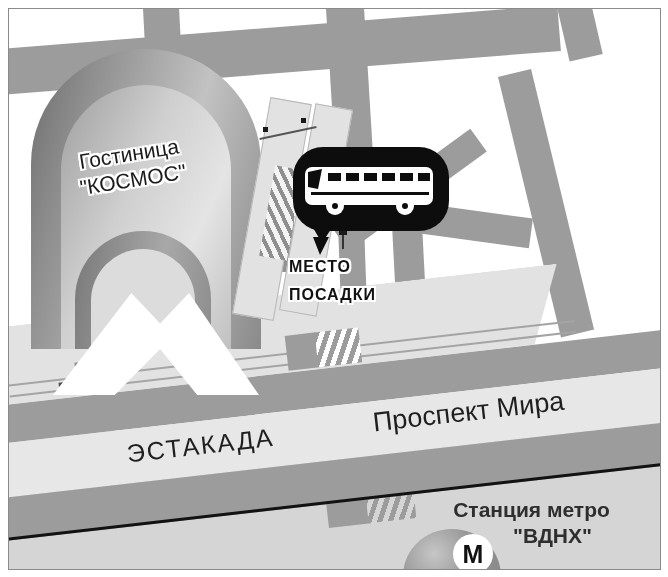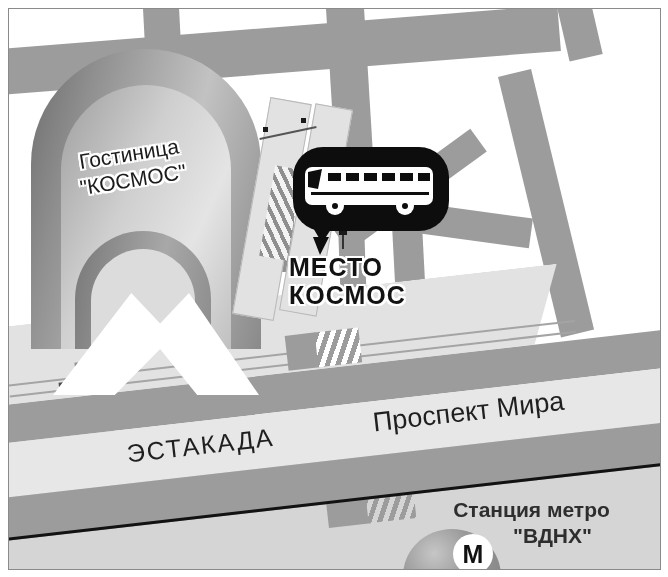--- a/index.html
+++ b/index.html
@@ -9,21 +9,21 @@
   #map{position:absolute;left:8px;top:8px;width:651px;height:560px;background:#fff;
        border:1px solid #8a8a8a;overflow:hidden;}
   .abs{position:absolute;}
   .road{background:#9c9c9c;}
   
   .halo{color:#121212;
     text-shadow:-2px -2px 0 #fff,2px -2px 0 #fff,-2px 2px 0 #fff,2px 2px 0 #fff,
                  0 -2px 0 #fff,0 2px 0 #fff,-2px 0 0 #fff,2px 0 0 #fff;}
   #title{right:12px;top:14px;text-align:right;font-weight:bold;font-size:36px;
          line-height:44px;letter-spacing:1px;z-index:10;}
-  #boarding{left:280px;top:244px;font-weight:bold;font-size:25px;line-height:28px;
+  #boarding{left:280px;top:244px;font-weight:bold;font-size:16px;line-height:28px;
             letter-spacing:1px;z-index:10;}
   
   #hotel{left:14px;top:32px;width:250px;height:335px;z-index:5;}
   #hotel-outer{left:8px;top:8px;width:230px;height:300px;border-radius:115px 115px 0 0;
     background:linear-gradient(105deg,#6d6d6d 0%,#8f8f8f 22%,#c2c2c2 60%,#8a8a8a 100%);}
   #hotel-inner{left:38px;top:44px;width:170px;height:264px;border-radius:85px 85px 0 0;
     background:linear-gradient(115deg,#9f9f9f 0%,#cfcfcf 40%,#e4e4e4 70%,#c0c0c0 100%);}
   #hotel-label{left:26px;top:100px;width:164px;transform:rotate(-9deg);text-align:center;
     font-size:21px;line-height:26px;color:#1c1c1c;z-index:6;}
   #arch-outer{left:52px;top:190px;width:136px;height:118px;border-radius:68px 68px 0 0;
@@ -169,21 +169,21 @@
         <rect x="20" y="47" width="118" height="3" fill="#0d0d0d"></rect>
         <circle cx="44" cy="61" r="9" fill="#ffffff"></circle>
         <circle cx="114" cy="61" r="9" fill="#ffffff"></circle>
         <circle cx="44" cy="61" r="3" fill="#0d0d0d"></circle>
         <circle cx="114" cy="61" r="3" fill="#0d0d0d"></circle>
       </svg>
     </div>
 
     <div class="abs halo" id="boarding">
       <div>МЕСТО</div>
-      <div>КОСМОС</div>
+      <div>ПОСАДКИ</div>
     </div>
 
     <div class="abs" id="metro-dome"></div>
     <div class="abs" id="metro-roundel">М</div>
     <div class="abs" id="station-label">
       <div>Станция метро</div>
       <div class="l2">"ВДНХ"</div>
     </div>
 
   </div>

